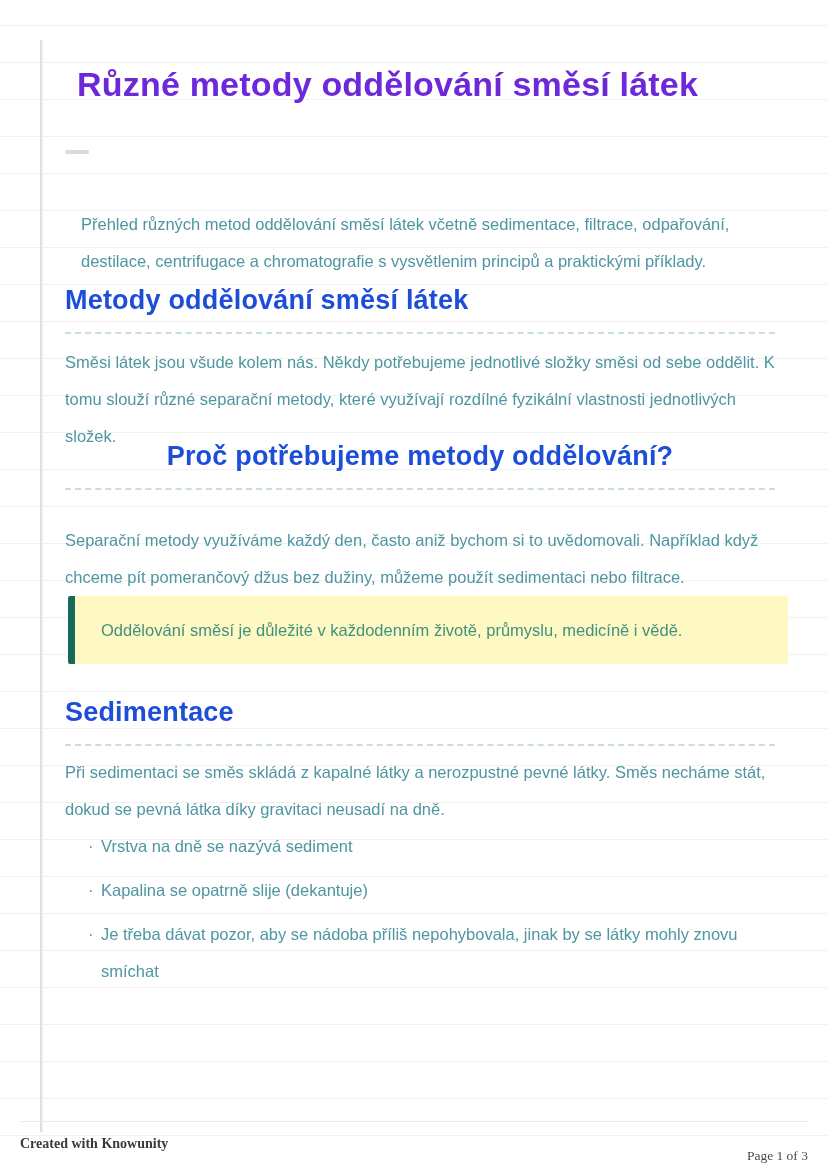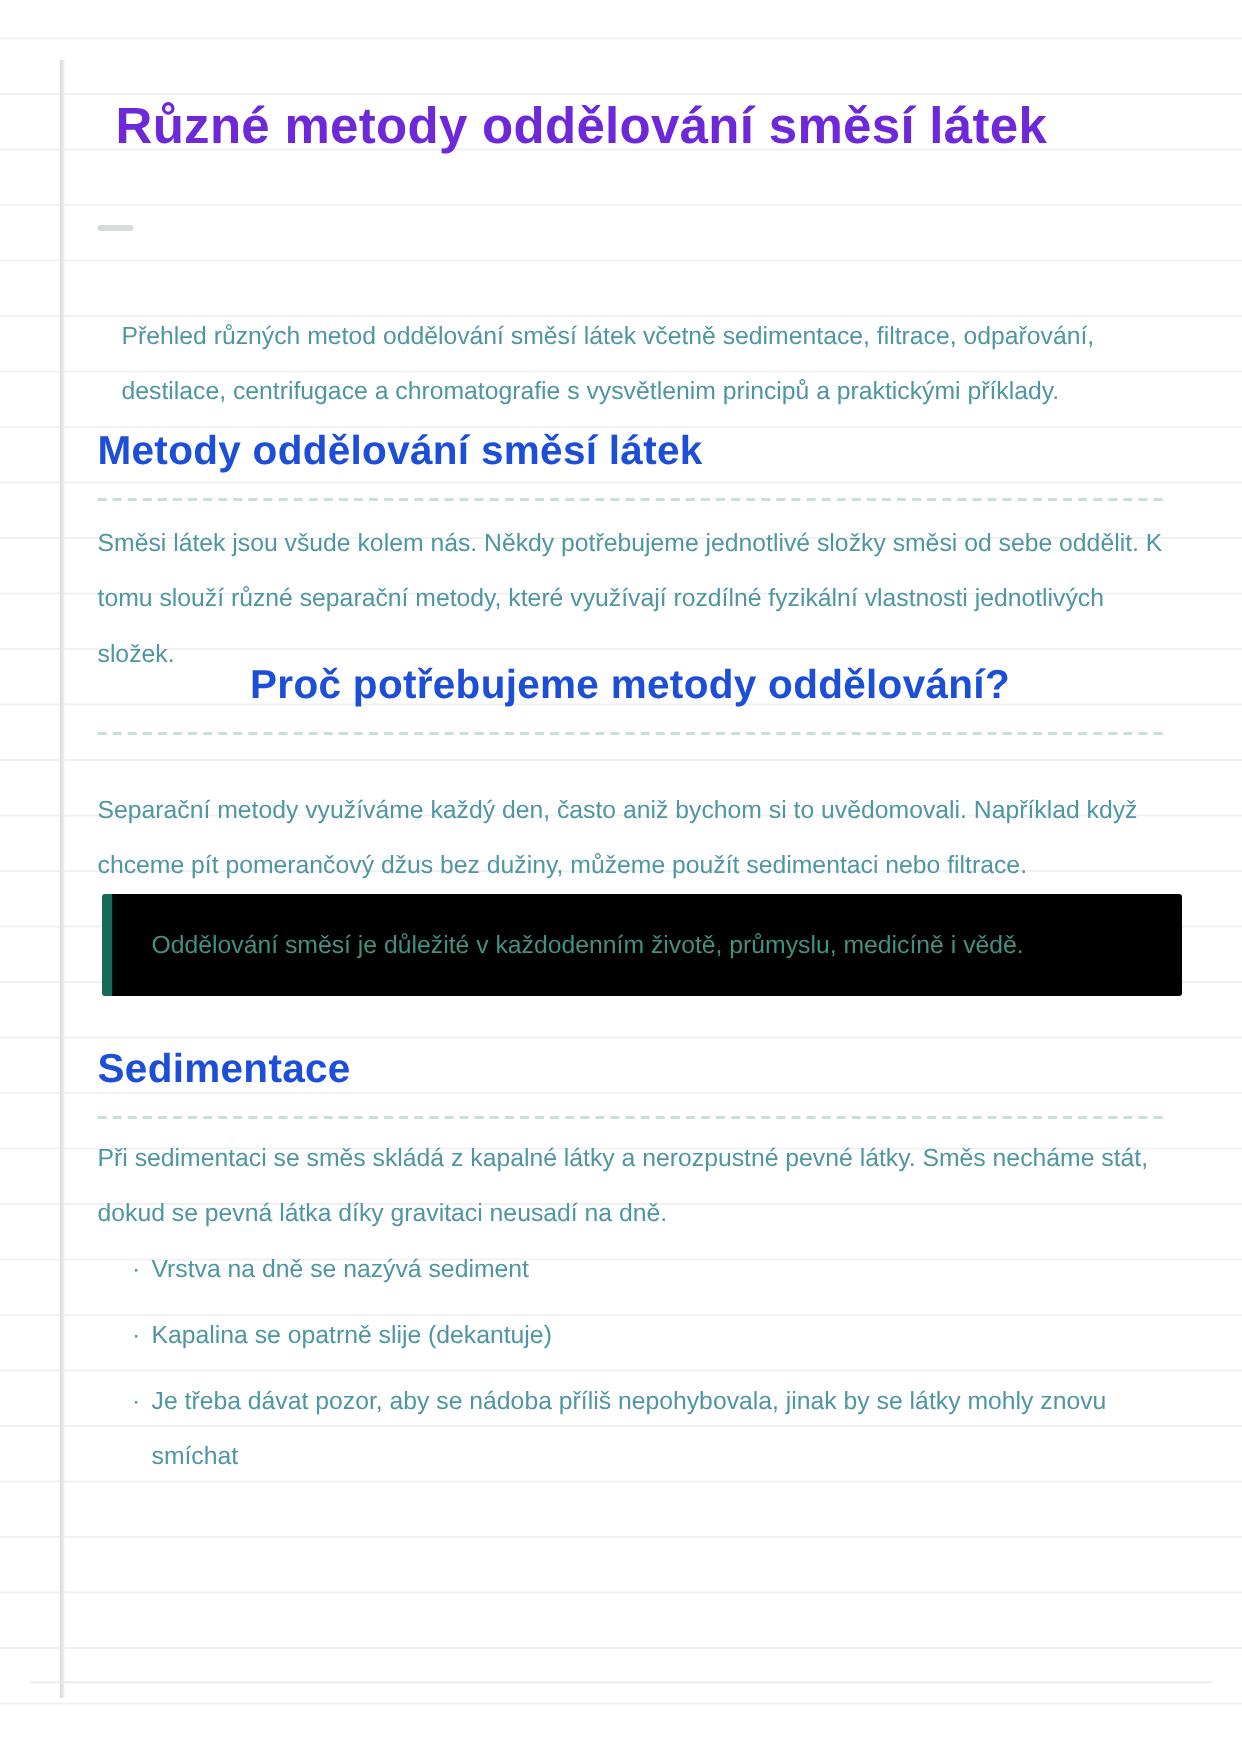--- a/index.html
+++ b/index.html
@@ -58,21 +58,21 @@
   p.body-text {
     margin: 0; font-size: 16.5px; line-height: 37px; color: #4e96a1;
   }
   #para-0 { top: 344px; }
   #para-1 { top: 522px; }
   #para-2 { top: 754px; }
   #para-3 { top: 1057px; }
 
   .callout {
     top: 596px; left: 68px; width: 674px;
-    background: #000000;
+    background: #fef9c3;
     border-left: 7px solid #156a5a;
     padding: 22px 13px 22px 26px;
     border-radius: 2px;
   }
   .callout p { margin: 0; font-size: 16.5px; line-height: 24px; color: #42917f; }
 
   ul.bullet-list { margin: 0; padding: 0; list-style: none; top: 828px; left: 88px; width: 687px; }
   ul.bullet-list li {
     display: flex; margin-bottom: 7px;
     font-size: 16.5px; line-height: 37px; color: #4e96a1;
@@ -129,14 +129,18 @@
       <span>Kapalina se opatrně slije (dekantuje)</span>
     </li>
     <li>
       <span class="bullet">·</span>
       <span>Je třeba dávat pozor, aby se nádoba příliš nepohybovala, jinak by se látky mohly znovu smíchat</span>
     </li>
   </ul>
 
 
   <div class="footer-divider"></div>
+  <div class="footer-row">
+    <span class="footer-brand">Created with Knowunity</span>
+    <span class="footer-page">Page 1 of 3</span>
+  </div>
 
 </div>
 
 </body></html>

